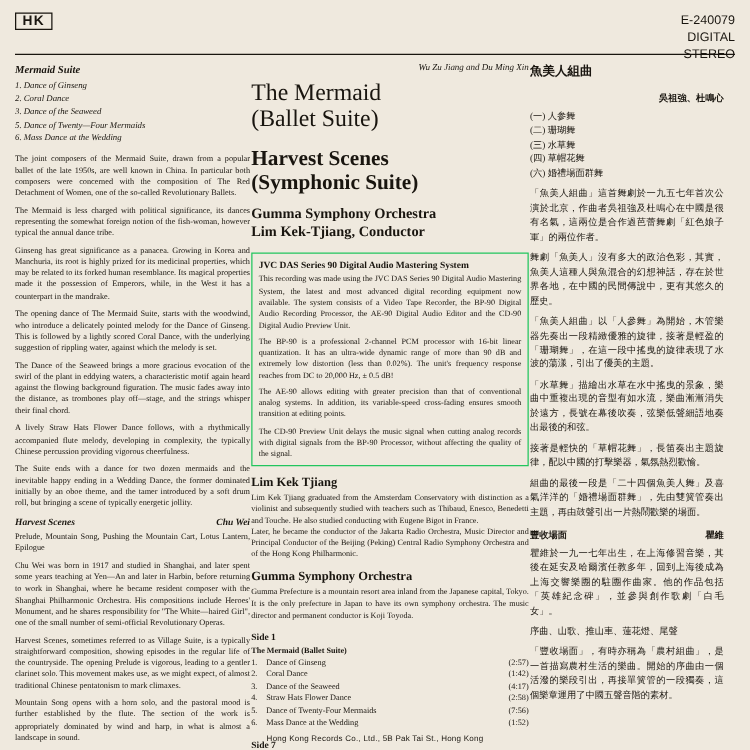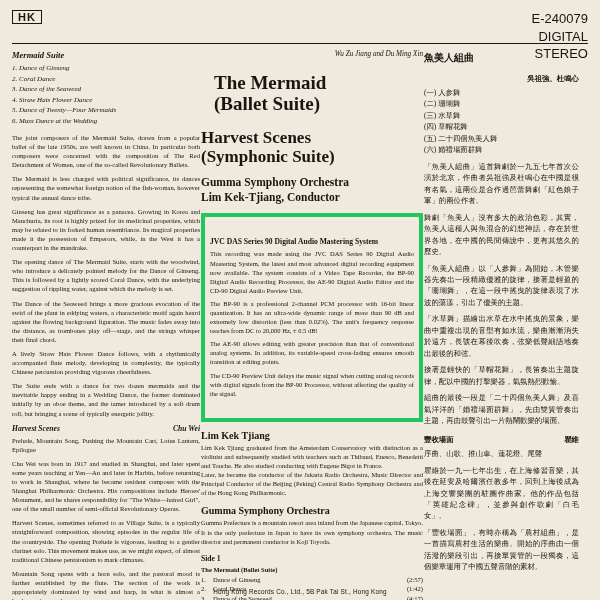--- a/index.html
+++ b/index.html
@@ -27,21 +27,21 @@
     font-weight:bold;
     font-size:11px;
     letter-spacing:1px;
     padding:1px 5px 0 5px;
     line-height:1;
     display:inline-block;
   }
   .catno{
     text-align:right;
     font-family:"Liberation Sans", sans-serif;
-    font-size:13px;
+    font-size:10px;
     line-height:1.35;
   }
   .rule{
     border-top:1px solid #19150f;
     margin-top:3px;
   }
   
   .cols{
     display:flex;
     gap:1px;
@@ -78,40 +78,40 @@
   }
   .credit-top{
     font-size:7.2px;font-style:italic;
     text-align:right;line-height:1.35;
     margin-bottom:5px;
   }
 
   
   .main-title{
     font-family:"Liberation Serif", serif;
-    font-weight:bold;
+    font-weight:normal;
     font-size:19px;
     line-height:1.1;
-    margin:13px;
+    margin:0;
   }
   .main-title2{
     font-weight:bold;
     font-size:17px;
     line-height:1.12;
     margin:10px 0 0 0;
   }
   .orch{
     font-weight:bold;
     font-size:11.5px;
     margin:9px 0 0 0;
     line-height:1.3;
   }
   .jvc-box{
-    border:4px solid #22c55e;
-    padding:20px 5px;
+    border:1px solid #22c55e;
+    padding:4px 5px;
     margin-top:9px;
   }
   .jvc-head{
     font-size:7.6px;font-weight:bold;margin:0 0 3px 0;
   }
   .mtext{
     font-size:6.5px;line-height:1.4;text-align:justify;margin:0 0 4px 0;
   }
   .mtext:last-child{margin-bottom:0;}
   .bio-head{
@@ -170,21 +170,20 @@
   <div class="rule"></div>
 
   <div class="cols">
 
     <div class="col col-left">
       <div class="sec-title">Mermaid Suite</div>
       <ul class="track-list">
         <li>1. Dance of Ginseng</li>
         <li>2. Coral Dance</li>
         <li>3. Dance of the Seaweed</li>
-        <li>4. Straw Hats Flower Dance</li>
         <li>5. Dance of Twenty—Four Mermaids</li>
         <li>6. Mass Dance at the Wedding</li>
       </ul>
 
       <p class="ltext">The joint composers of the Mermaid Suite, drawn from a popular ballet of the late 1950s, are well known in China. In particular both composers were concerned with the composition of The Red Detachment of Women, one of the so-called Revolutionary Ballets.</p>
       <p class="ltext">The Mermaid is less charged with political significance, its dances representing the somewhat foreign notion of the fish-woman, however typical the annual dance tribe.</p>
       <p class="ltext">Ginseng has great significance as a panacea. Growing in Korea and Manchuria, its root is highly prized for its medicinal properties, which may be related to its forked human resemblance. Its magical properties made it the possession of Emperors, while, in the West it has a counterpart in the mandrake.</p>
       <p class="ltext">The opening dance of The Mermaid Suite, starts with the woodwind, who introduce a delicately pointed melody for the Dance of Ginseng. This is followed by a lightly scored Coral Dance, with the underlying suggestion of rippling water, against which the melody is set.</p>
       <p class="ltext">The Dance of the Seaweed brings a more gracious evocation of the swirl of the plant in eddying waters, a characteristic motif again heard against the flowing background figuration. The music fades away into the distance, as trombones play off—stage, and the strings whisper their final chord.</p>
       <p class="ltext">A lively Straw Hats Flower Dance follows, with a rhythmically accompanied flute melody, developing in complexity, the typically Chinese percussion providing vigorous cheerfulness.</p>
@@ -281,37 +280,36 @@
       </div>
       <div class="cn-credit">
         <span></span>
         <span>吳祖強、杜鳴心</span>
       </div>
       <div class="cn-list">
         <div>(一) 人参舞</div>
         <div>(二) 珊瑚舞</div>
         <div>(三) 水草舞</div>
         <div>(四) 草帽花舞</div>
-        <div>(五) 二十四個魚美人舞</div>
         <div>(六) 婚禮場面群舞</div>
       </div>
 
       <p class="cn-p">「魚美人組曲」這首舞劇於一九五七年首次公演於北京，作曲者吳祖強及杜鳴心在中國是很有名氣，這兩位是合作過芭蕾舞劇「紅色娘子軍」的兩位作者。</p>
       <p class="cn-p">舞劇「魚美人」沒有多大的政治色彩，其實，魚美人這種人與魚混合的幻想神話，存在於世界各地，在中國的民間傳說中，更有其悠久的歷史。</p>
       <p class="cn-p">「魚美人組曲」以「人參舞」為開始，木管樂器先奏出一段精緻優雅的旋律，接著是輕盈的「珊瑚舞」，在這一段中搖曳的旋律表現了水波的蕩漾，引出了優美的主題。</p>
       <p class="cn-p">「水草舞」描繪出水草在水中搖曳的景象，樂曲中重複出現的音型有如水流，樂曲漸漸消失於遠方，長號在幕後吹奏，弦樂低聲細語地奏出最後的和弦。</p>
       <p class="cn-p">接著是輕快的「草帽花舞」，長笛奏出主題旋律，配以中國的打擊樂器，氣氛熱烈歡愉。</p>
       <p class="cn-p">組曲的最後一段是「二十四個魚美人舞」及喜氣洋洋的「婚禮場面群舞」，先由雙簧管奏出主題，再由鼓聲引出一片熱鬧歡樂的場面。</p>
 
       <div class="cn-credit">
         <span>豐收場面</span>
         <span>瞿維</span>
       </div>
+      <p class="cn-p">瞿維於一九一七年出生，在上海修習音樂，其後在延安及哈爾濱任教多年，回到上海後成為上海交響樂團的駐團作曲家。他的作品包括「英雄紀念碑」，並參與創作歌劇「白毛女」。</p>
       <p class="cn-p">序曲、山歌、推山車、蓮花燈、尾聲</p>
-      <p class="cn-p">瞿維於一九一七年出生，在上海修習音樂，其後在延安及哈爾濱任教多年，回到上海後成為上海交響樂團的駐團作曲家。他的作品包括「英雄紀念碑」，並參與創作歌劇「白毛女」。</p>
       <p class="cn-p">「豐收場面」，有時亦稱為「農村組曲」，是一首描寫農村生活的樂曲。開始的序曲由一個活潑的樂段引出，再接單簧管的一段獨奏，這個樂章運用了中國五聲音階的素材。</p>
 
     </div>
 
   </div>
 
   <div class="footer">Hong Kong Records Co., Ltd., 5B Pak Tai St., Hong Kong</div>
 </div>
 
 </body></html>

